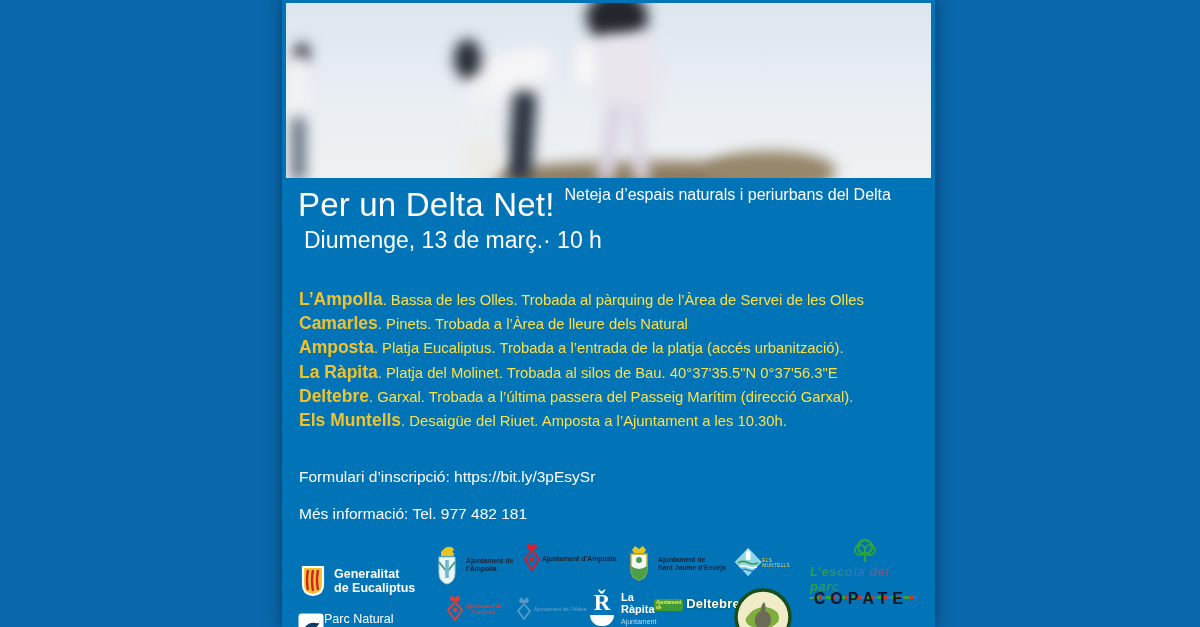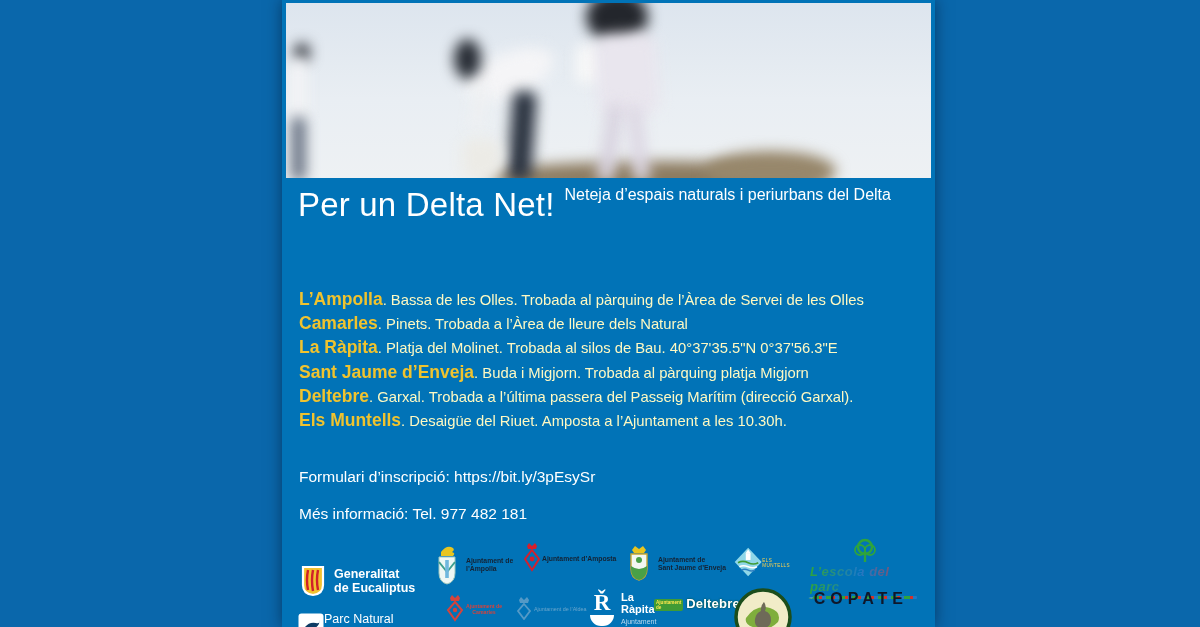--- a/index.html
+++ b/index.html
@@ -38,21 +38,21 @@
   .b-sand2{left:420px;top:148px;width:130px;height:40px;border-radius:50%;background:#97876b;}
   
   .titleRow{position:absolute;left:16px;top:186px;display:flex;align-items:flex-start;white-space:nowrap;}
   .title{color:#ffffff;font-size:33px;font-weight:400;letter-spacing:.2px;}
   .subtitle{color:#ffffff;font-size:16px;font-weight:400;margin-left:10px;}
   .dateLine{position:absolute;left:22px;top:227px;color:#ffffff;font-size:23px;font-weight:400;}
   
   .locList{position:absolute;left:17px;top:288px;width:620px;}
   .loc{line-height:23.2px;white-space:nowrap;}
   .loc .city{color:#f0c32e;font-weight:700;font-size:17.5px;}
-  .loc .det{color:#fef9c3;font-size:14.8px;}
+  .loc .det{color:#fde047;font-size:14.8px;}
   .formLine,.infoLine{position:absolute;left:17px;color:#ffffff;font-size:15.5px;}
   .formLine{top:468px;}
   .infoLine{top:505px;}
   
   .logos{position:absolute;left:0;top:538px;width:653px;height:89px;overflow:hidden;}
   .logo{position:absolute;display:flex;align-items:center;}
   .logo .col{display:flex;flex-direction:column;align-items:center;}
   .wtxt{color:#fff;font-size:12.5px;line-height:14px;}
   .wtxt b{font-size:12.5px;}
   .navytxt{color:#142233;font-size:6.8px;font-weight:700;line-height:7.6px;}
@@ -93,26 +93,27 @@
     <div class="blob b-obj3"></div>
     <div class="blob b-body3"></div>
     <div class="blob b-leg3a"></div>
     <div class="blob b-leg3b"></div>
   </div>
 
   <div class="titleRow">
     <span class="title">Per un Delta Net!</span>
     <span class="subtitle">Neteja d’espais naturals i periurbans del Delta</span>
   </div>
+  <div class="dateLine">Diumenge, 13 de març.· 10 h</div>
 
   <div class="locList">
     <div class="loc"><span class="city">L’Ampolla</span><span class="det">. Bassa de les Olles. Trobada al pàrquing de l’Àrea de Servei de les Olles</span></div>
     <div class="loc"><span class="city">Camarles</span><span class="det">. Pinets. Trobada a l’Àrea de lleure dels Natural</span></div>
+    <div class="loc"><span class="city">Amposta</span><span class="det">. Platja Eucaliptus. Trobada a l’entrada de la platja (accés urbanització).</span></div>
     <div class="loc"><span class="city">La Ràpita</span><span class="det">. Platja del Molinet. Trobada al silos de Bau. 40°37'35.5"N 0°37'56.3"E</span></div>
-    <div class="loc"><span class="city">Sant Jaume d’Enveja</span><span class="det">. Buda i Migjorn. Trobada al pàrquing platja Migjorn</span></div>
     <div class="loc"><span class="city">Deltebre</span><span class="det">. Garxal. Trobada a l’última passera del Passeig Marítim (direcció Garxal).</span></div>
     <div class="loc"><span class="city">Els Muntells</span><span class="det">. Desaigüe del Riuet. Amposta a l’Ajuntament a les 10.30h.</span></div>
   </div>
 
   <div class="formLine">Formulari d’inscripció: https://bit.ly/3pEsySr</div>
   <div class="infoLine">Més informació: Tel. 977 482 181</div>
 
   <div class="logos">
 
     <div class="logo" style="left:18px;top:27px;gap:8px;">

